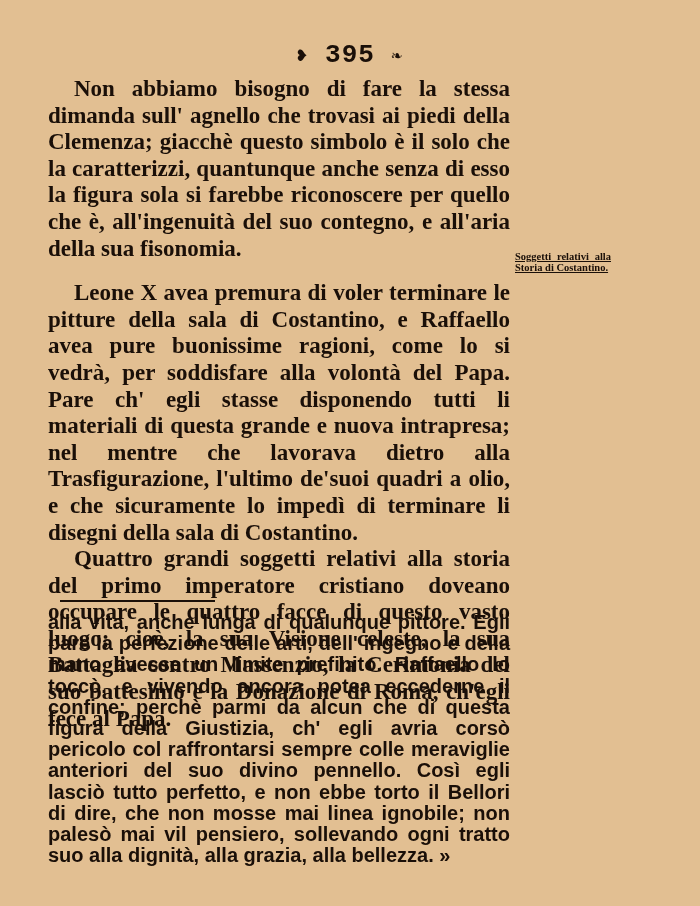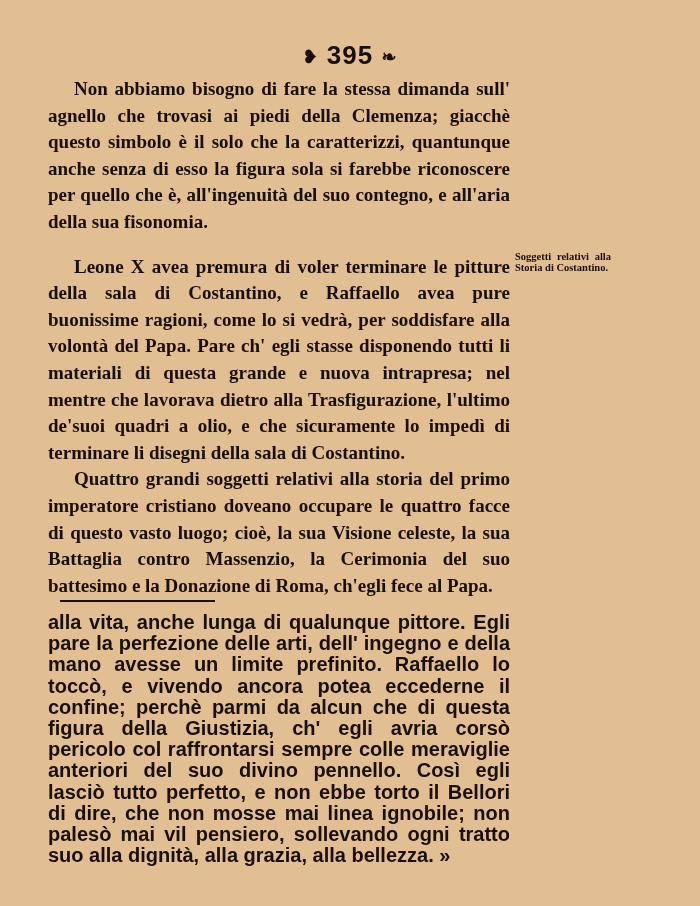--- a/index.html
+++ b/index.html
@@ -8,41 +8,42 @@
     background: #e2bf92;
     color: #1a0f08;
     font-family: "DejaVu Serif", "Liberation Serif", serif;
     position: relative;
     overflow: hidden;
   }
   .page { position: absolute; left: 0; top: 0; width: 700px; height: 906px; }
   .header {
     position: absolute; top: 40px; left: 0; width: 700px;
     text-align: center;
-    font-family: Liberation Sans, sans-serif;
+    font-family: Liberation Mono, monospace;
     font-size: 26px; font-weight: bold;
     letter-spacing: 1px;
   }
   .header .orn { font-size: 18px; vertical-align: middle; }
   .main {
     position: absolute; left: 48px; top: 76px; width: 462px;
     font-family: "Liberation Serif", serif;
     font-weight: bold;
-    font-size: 19px;
+    font-size: 23px;
     line-height: 26.6px;
     text-align: justify;
   }
   .main p { margin: 0; text-indent: 26px; }
   .main p.gap { margin-top: 18px; }
   .sidenote {
     position: absolute; left: 515px; top: 251px; width: 96px;
     font-family: "Liberation Serif", serif;
     font-weight: bold;
     font-size: 10.5px; line-height: 11px;
     text-align: justify;
+    text-decoration: underline;
   }
   .rule {
     position: absolute; left: 60px; top: 600px; width: 155px; height: 0;
     border-top: 2px solid #1a0f08;
   }
   .notes {
     position: absolute; left: 48px; top: 612px; width: 462px;
     font-family: Liberation Sans, sans-serif;
     font-weight: bold;
     font-size: 20px;

